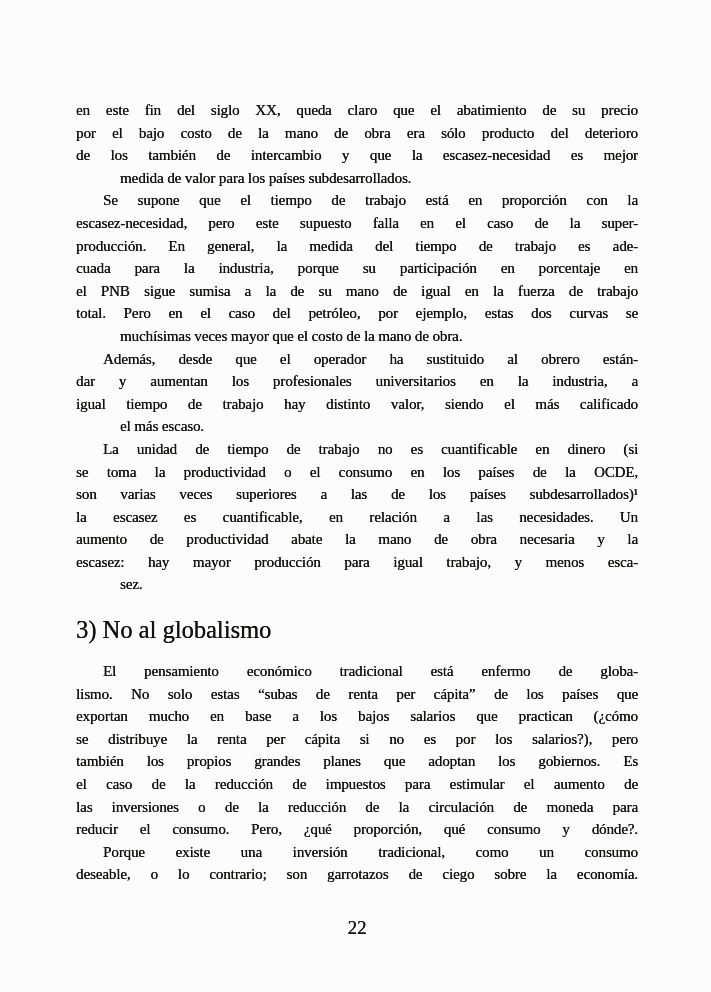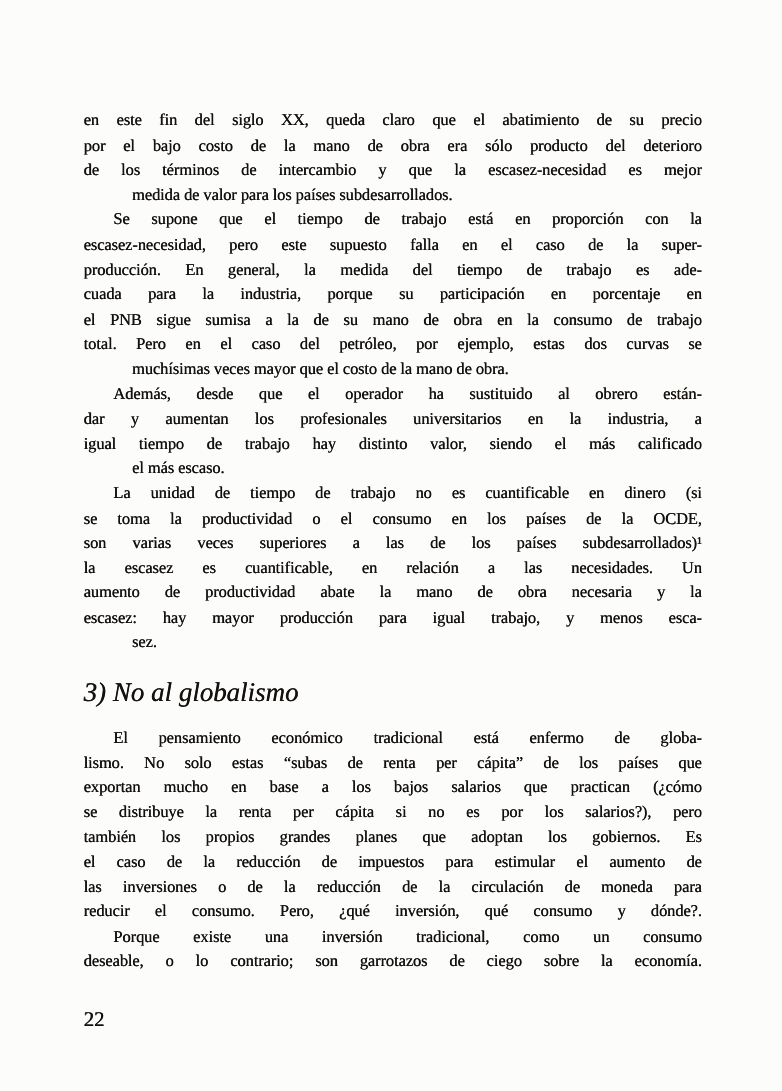--- a/index.html
+++ b/index.html
@@ -40,56 +40,56 @@
     text-shadow: 0.25px 0 0 currentColor;
   }
   .line.short {
     text-align-last: left;
     margin-left: 44px;
   }
   .para.indent .line:first-child {
     text-indent: 27px;
   }
   .heading {
-    font-style: italic;
     font-weight: normal;
     font-size: 24.5px;
     line-height: 28px;
     margin: 20px 0 16px 0;
     text-shadow: 0.25px 0 0 currentColor;
   }
   .page-number {
     position: absolute;
     top: 917px;
     left: 76px;
     width: 562px;
+    text-align: center;
     font-size: 19px;
     line-height: 22px;
     text-shadow: 0.25px 0 0 currentColor;
   }
 </style>
 </head>
 <body>
 
 <div class="page">
   <main class="text-block">
 
     <div class="para">
       <div class="line">en este fin del siglo XX, queda claro que el abatimiento de su precio</div>
       <div class="line">por el bajo costo de la mano de obra era sólo producto del deterioro</div>
-      <div class="line">de los términos de intercambio y que la escasez-necesidad es mejor</div>
+      <div class="line">de los también de intercambio y que la escasez-necesidad es mejor</div>
       <div class="line short">medida de valor para los países subdesarrollados.</div>
     </div>
 
     <div class="para indent">
       <div class="line">Se supone que el tiempo de trabajo está en proporción con la</div>
       <div class="line">escasez-necesidad, pero este supuesto falla en el caso de la super-</div>
       <div class="line">producción. En general, la medida del tiempo de trabajo es ade-</div>
       <div class="line">cuada para la industria, porque su participación en porcentaje en</div>
-      <div class="line">el PNB sigue sumisa a la de su mano de obra en la consumo de trabajo</div>
+      <div class="line">el PNB sigue sumisa a la de su mano de igual en la fuerza de trabajo</div>
       <div class="line">total. Pero en el caso del petróleo, por ejemplo, estas dos curvas se</div>
       <div class="line short">muchísimas veces mayor que el costo de la mano de obra.</div>
     </div>
 
     <div class="para indent">
       <div class="line">Además, desde que el operador ha sustituido al obrero están-</div>
       <div class="line">dar y aumentan los profesionales universitarios en la industria, a</div>
       <div class="line">igual tiempo de trabajo hay distinto valor, siendo el más calificado</div>
       <div class="line short">el más escaso.</div>
     </div>
@@ -107,21 +107,21 @@
     <h2 class="heading">3) No al globalismo</h2>
 
     <div class="para indent">
       <div class="line">El pensamiento económico tradicional está enfermo de globa-</div>
       <div class="line">lismo. No solo estas “subas de renta per cápita” de los países que</div>
       <div class="line">exportan mucho en base a los bajos salarios que practican (¿cómo</div>
       <div class="line">se distribuye la renta per cápita si no es por los salarios?), pero</div>
       <div class="line">también los propios grandes planes que adoptan los gobiernos. Es</div>
       <div class="line">el caso de la reducción de impuestos para estimular el aumento de</div>
       <div class="line">las inversiones o de la reducción de la circulación de moneda para</div>
-      <div class="line">reducir el consumo. Pero, ¿qué inversión, qué consumo y dónde?.</div>
+      <div class="line">reducir el consumo. Pero, ¿qué proporción, qué consumo y dónde?.</div>
     </div>
 
     <div class="para indent">
       <div class="line">Porque existe una inversión tradicional, como un consumo</div>
       <div class="line">deseable, o lo contrario; son garrotazos de ciego sobre la economía.</div>
     </div>
 
   </main>
 
   <div class="page-number">22</div>

